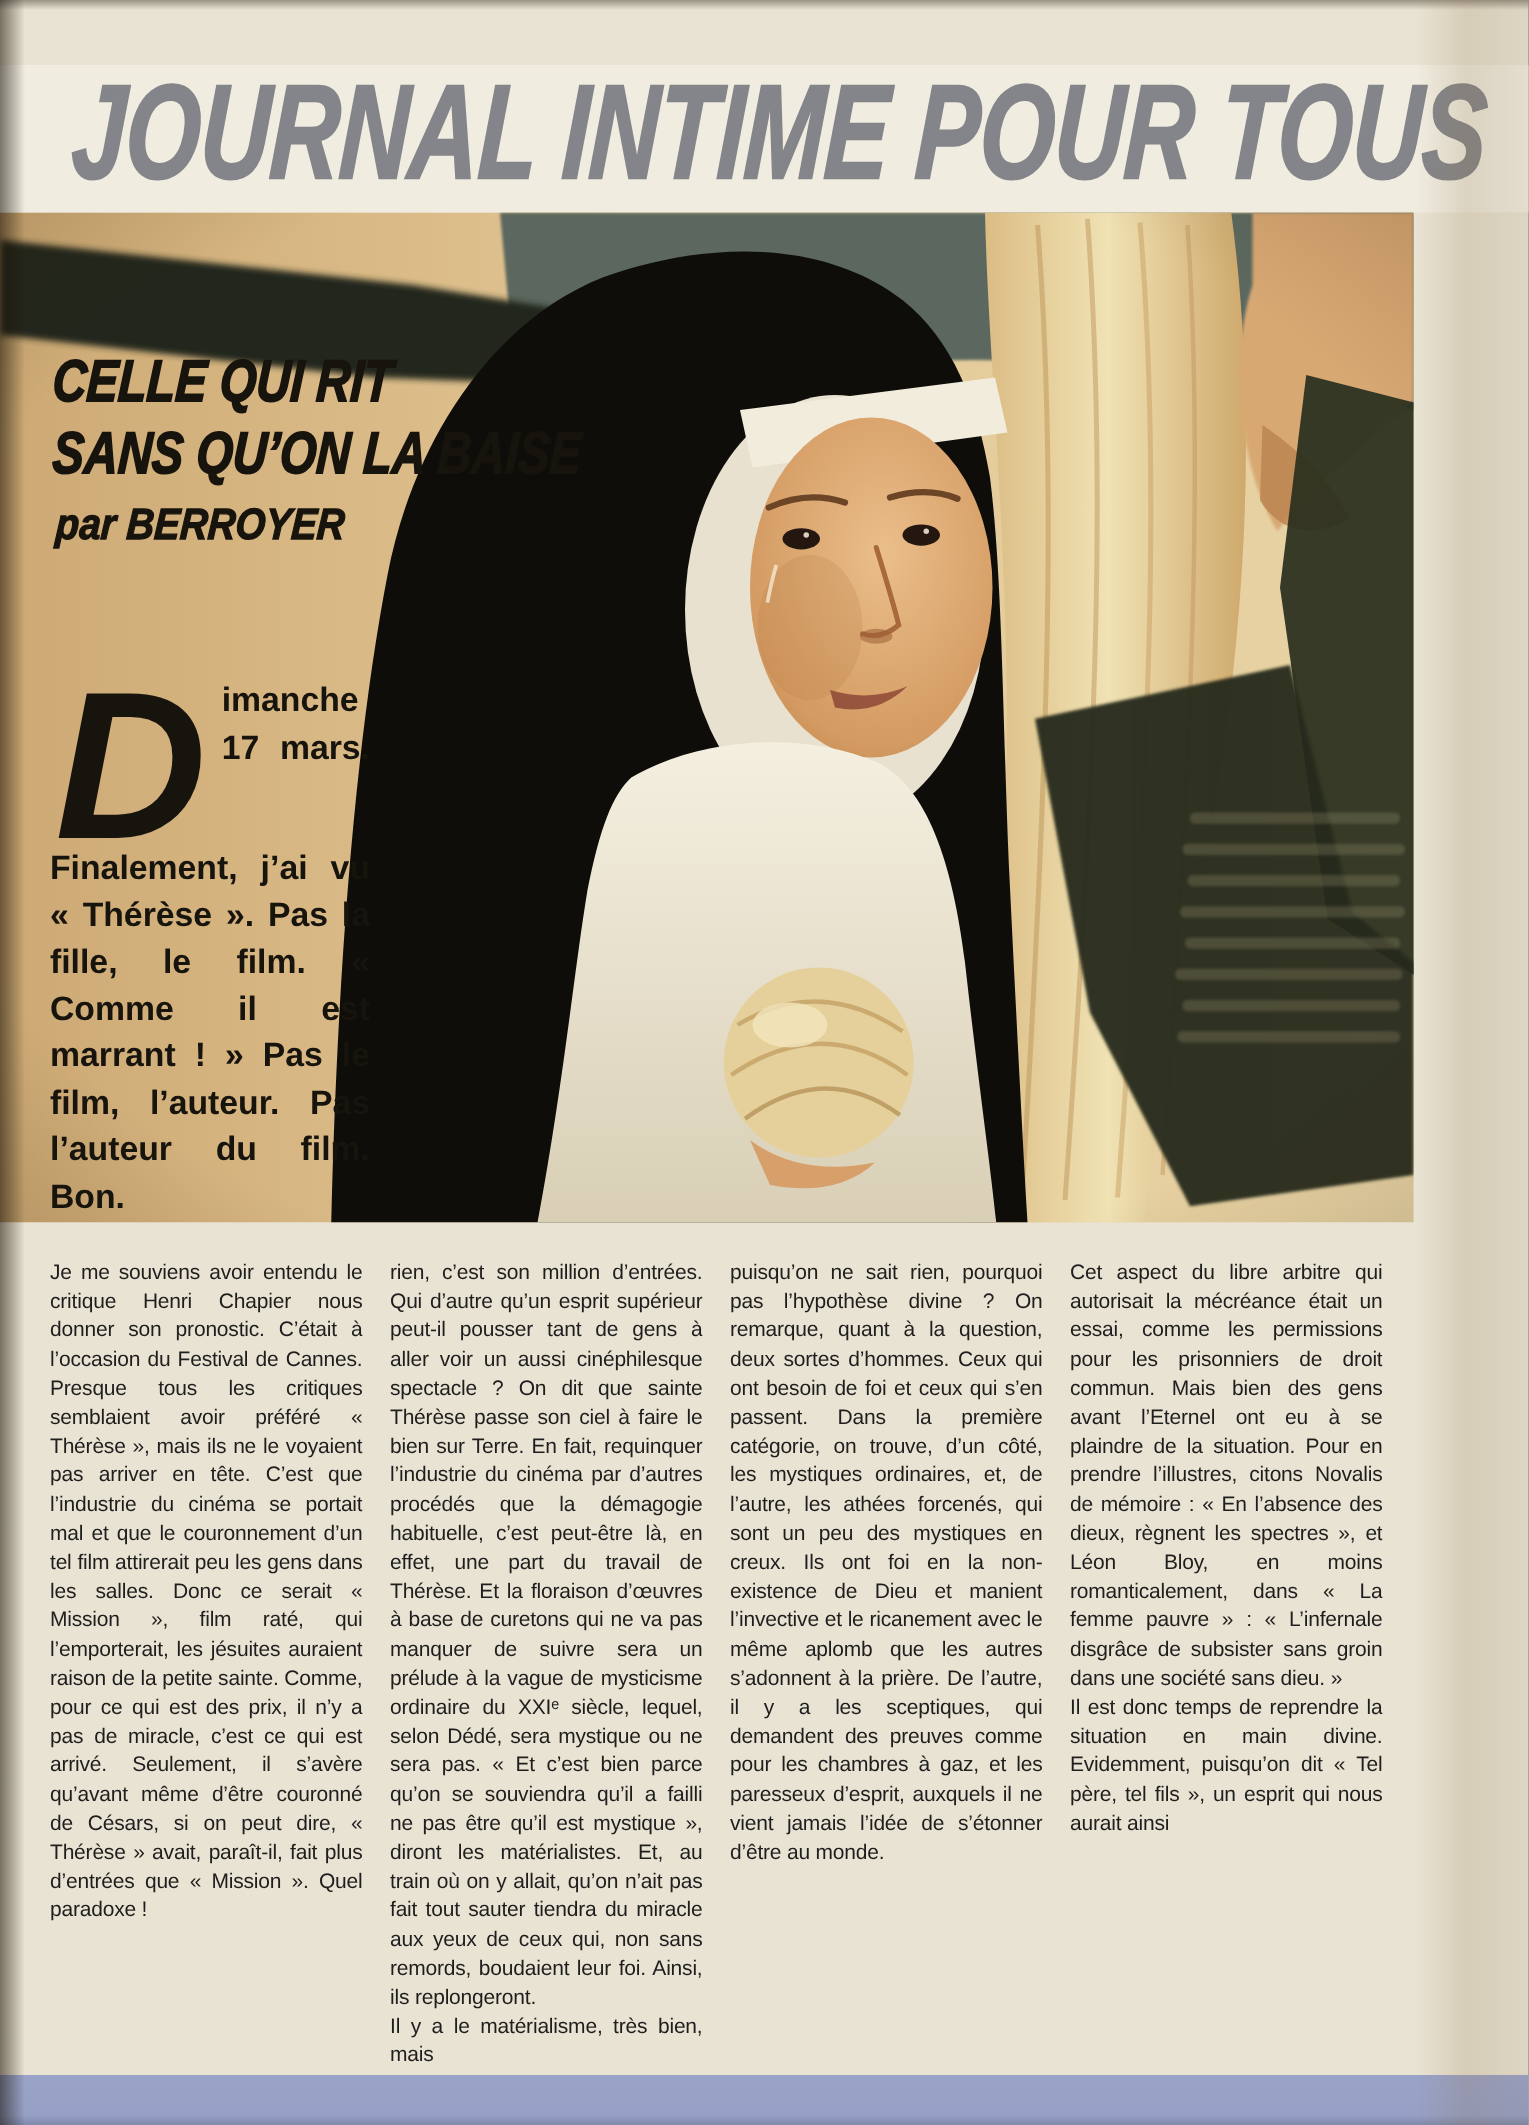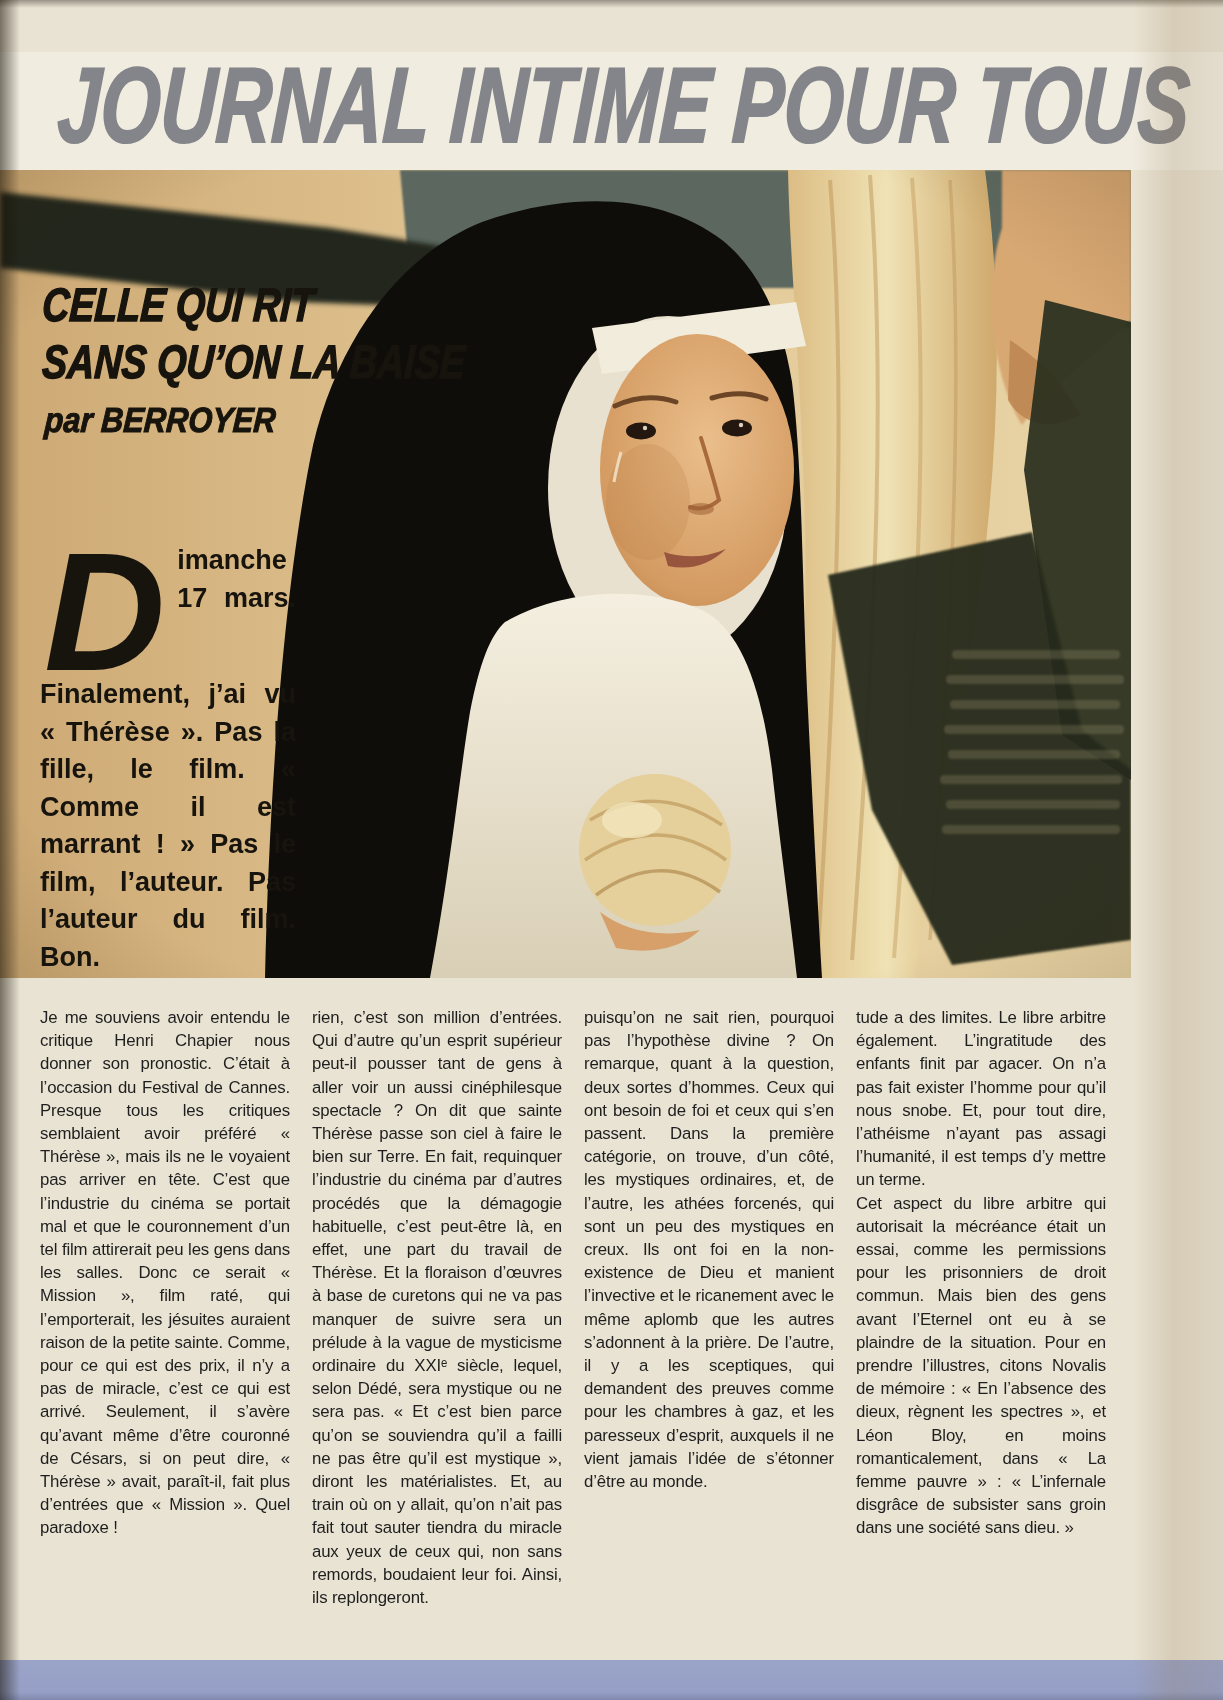--- a/index.html
+++ b/index.html
@@ -192,27 +192,28 @@
   <div class="intro">
     <span class="dropcap">D</span><span>imanche 17 mars. Finalement, j’ai vu « Thérèse ». Pas la fille, le film. « Comme il est marrant ! » Pas le film, l’auteur. Pas l’auteur du film. Bon.</span>
   </div>
 
   <div class="columns">
     <div class="col">
       <p>Je me souviens avoir entendu le critique Henri Chapier nous donner son pronostic. C’était à l’occasion du Festival de Cannes. Presque tous les critiques semblaient avoir préféré « Thérèse », mais ils ne le voyaient pas arriver en tête. C’est que l’industrie du cinéma se portait mal et que le couronnement d’un tel film attirerait peu les gens dans les salles. Donc ce serait « Mission », film raté, qui l’emporterait, les jésuites auraient raison de la petite sainte. Comme, pour ce qui est des prix, il n’y a pas de miracle, c’est ce qui est arrivé. Seulement, il s’avère qu’avant même d’être couronné de Césars, si on peut dire, « Thérèse » avait, paraît-il, fait plus d’entrées que « Mission ». Quel paradoxe !</p>
     </div>
     <div class="col">
       <p>rien, c’est son million d’entrées. Qui d’autre qu’un esprit supérieur peut-il pousser tant de gens à aller voir un aussi cinéphilesque spectacle ? On dit que sainte Thérèse passe son ciel à faire le bien sur Terre. En fait, requinquer l’industrie du cinéma par d’autres procédés que la démagogie habituelle, c’est peut-être là, en effet, une part du travail de Thérèse. Et la floraison d’œuvres à base de curetons qui ne va pas manquer de suivre sera un prélude à la vague de mysticisme ordinaire du XXIᵉ siècle, lequel, selon Dédé, sera mystique ou ne sera pas. « Et c’est bien parce qu’on se souviendra qu’il a failli ne pas être qu’il est mystique », diront les matérialistes. Et, au train où on y allait, qu’on n’ait pas fait tout sauter tiendra du miracle aux yeux de ceux qui, non sans remords, boudaient leur foi. Ainsi, ils replongeront.</p>
+      <p>Il y a le matérialisme, très bien, mais</p>
     </div>
     <div class="col">
       <p>puisqu’on ne sait rien, pourquoi pas l’hypothèse divine ? On remarque, quant à la question, deux sortes d’hommes. Ceux qui ont besoin de foi et ceux qui s’en passent. Dans la première catégorie, on trouve, d’un côté, les mystiques ordinaires, et, de l’autre, les athées forcenés, qui sont un peu des mystiques en creux. Ils ont foi en la non-existence de Dieu et manient l’invective et le ricanement avec le même aplomb que les autres s’adonnent à la prière. De l’autre, il y a les sceptiques, qui demandent des preuves comme pour les chambres à gaz, et les paresseux d’esprit, auxquels il ne vient jamais l’idée de s’étonner d’être au monde.</p>
     </div>
     <div class="col">
-      <p>tude a des limites. Le libre arbitre également. L’ingratitude des enfants finit par agacer. On n’a pas fait exister l’homme pour qu’il nous snobe. Et, pour tout dire, l’athéisme n’ayant pas assagi l’humanité, il est temps d’y mettre un terme.</p>
       <p>Cet aspect du libre arbitre qui autorisait la mécréance était un essai, comme les permissions pour les prisonniers de droit commun. Mais bien des gens avant l’Eternel ont eu à se plaindre de la situation. Pour en prendre l’illustres, citons Novalis de mémoire : « En l’absence des dieux, règnent les spectres », et Léon Bloy, en moins romanticalement, dans « La femme pauvre » : « L’infernale disgrâce de subsister sans groin dans une société sans dieu. »</p>
+      <p>Il est donc temps de reprendre la situation en main divine. Evidemment, puisqu’on dit « Tel père, tel fils », un esprit qui nous aurait ainsi</p>
     </div>
   </div>
 
   <div class="footer-band"></div>
 
   <div class="edge-left"></div>
   <div class="edge-top"></div>
   <div class="edge-right"></div>
 </div>
 

